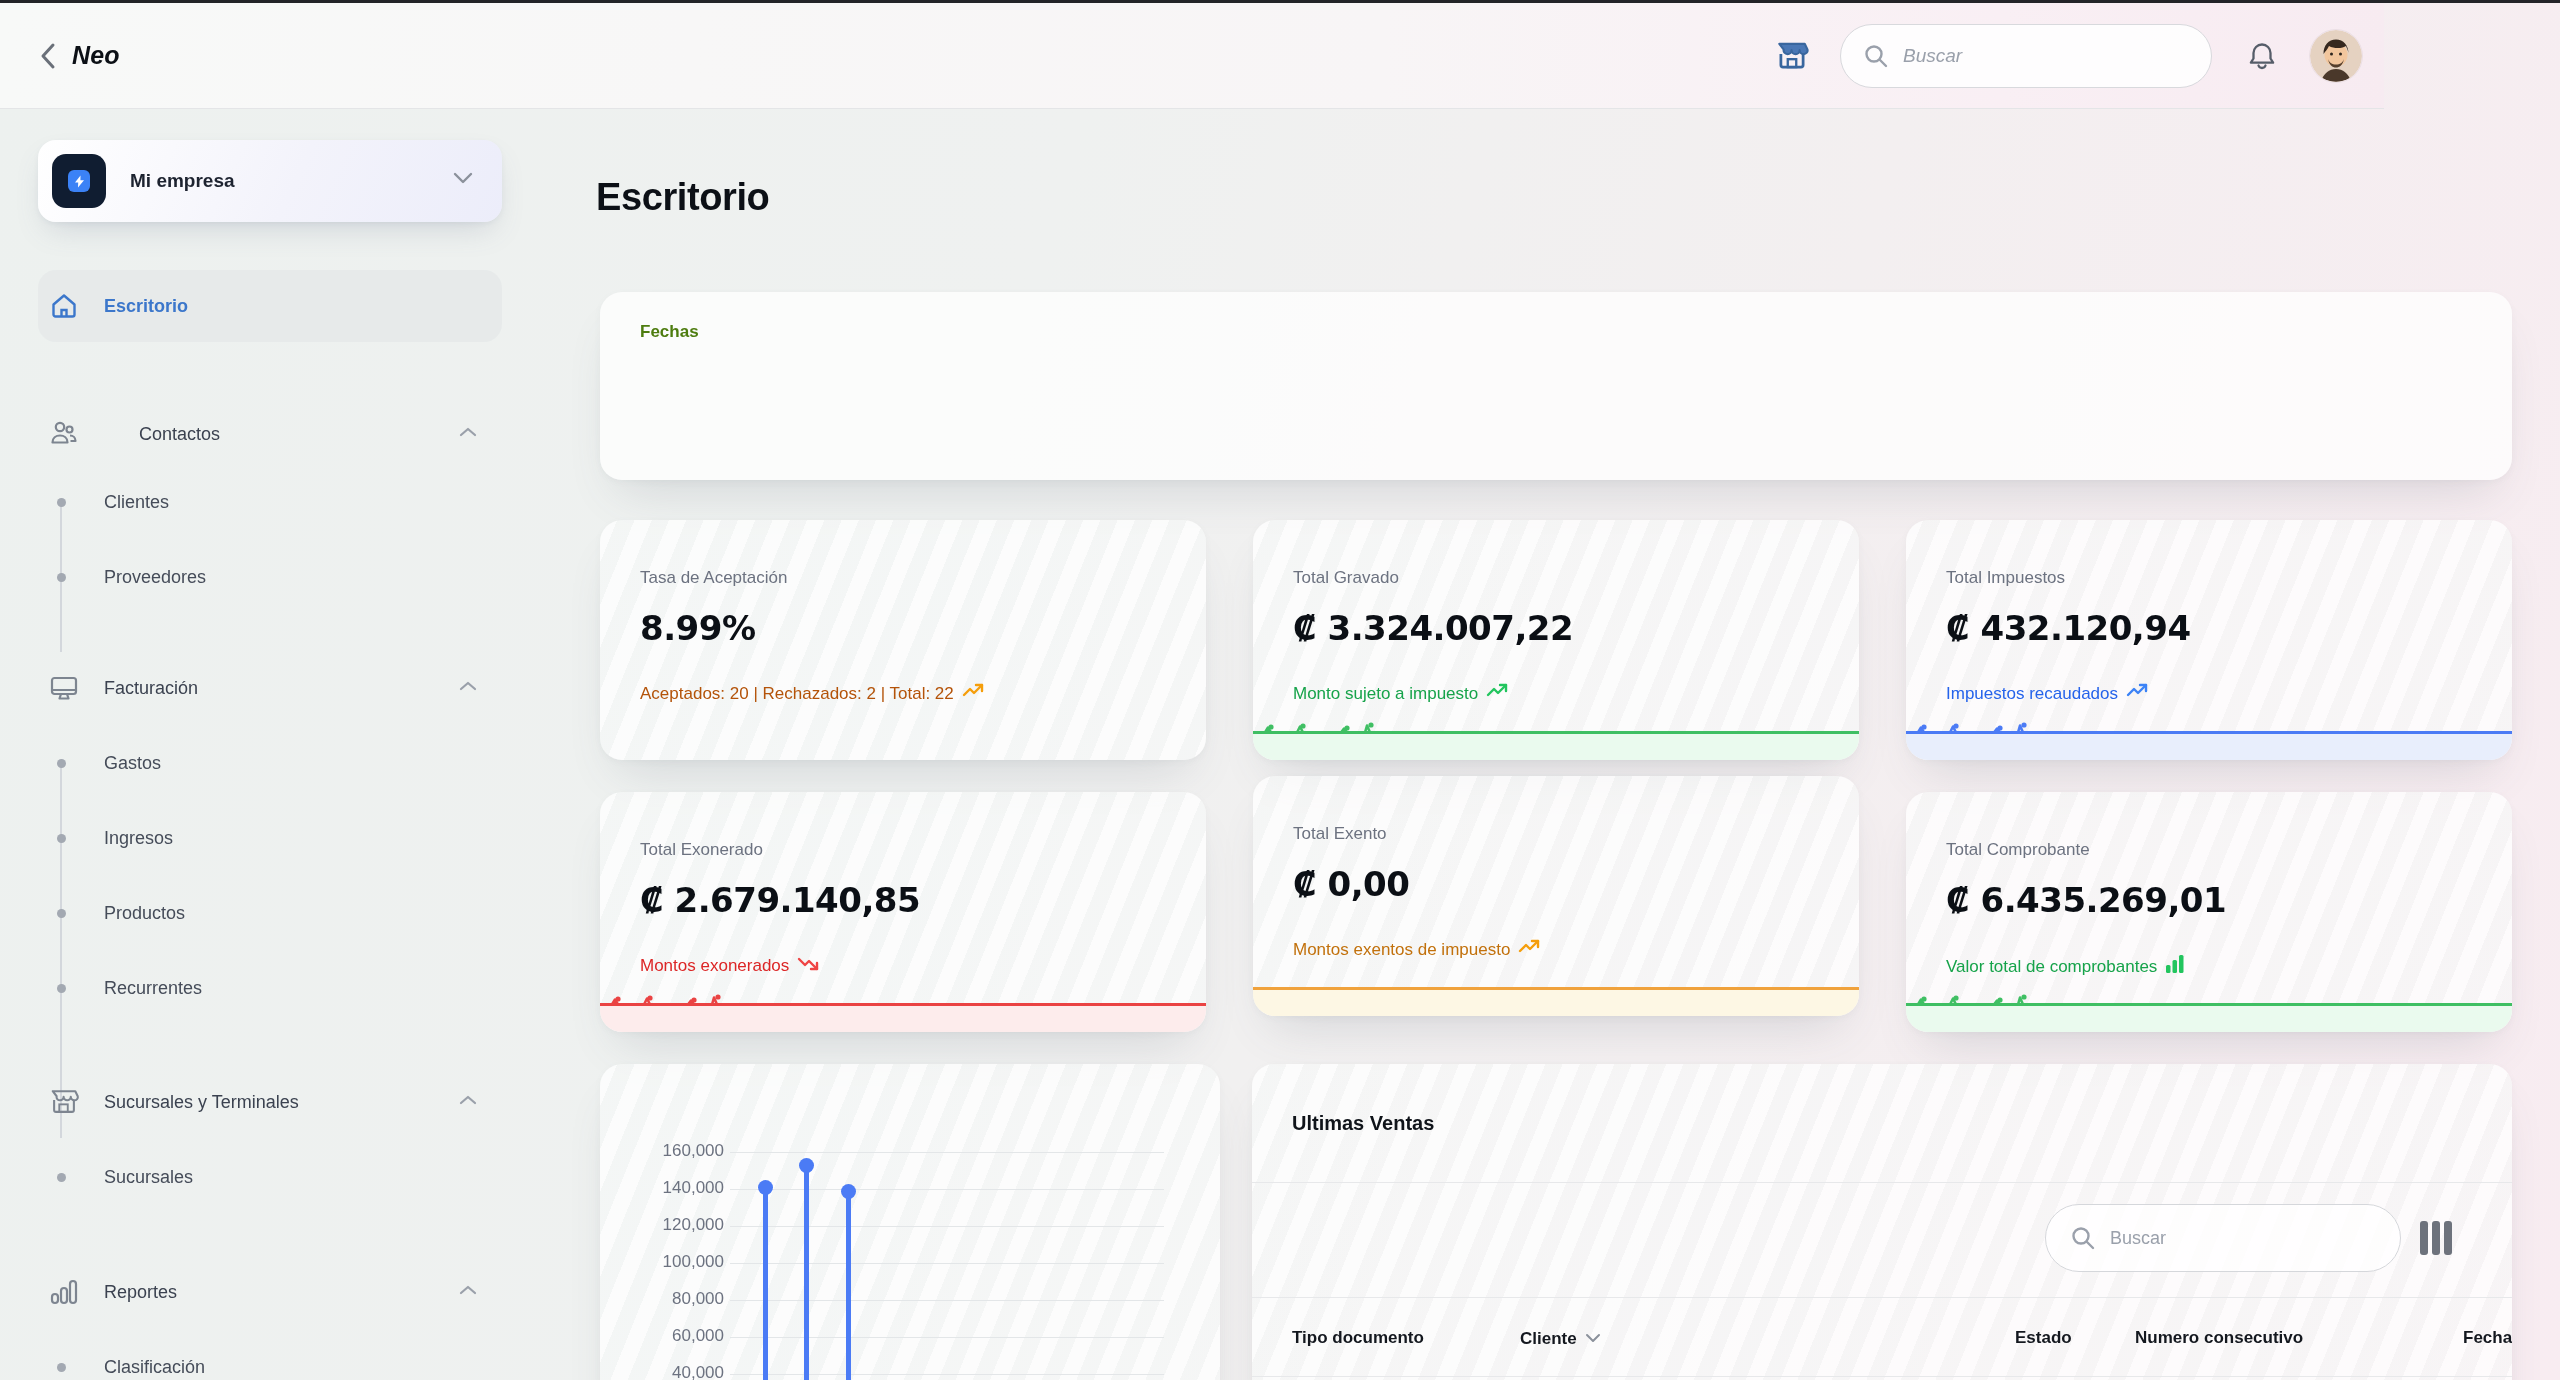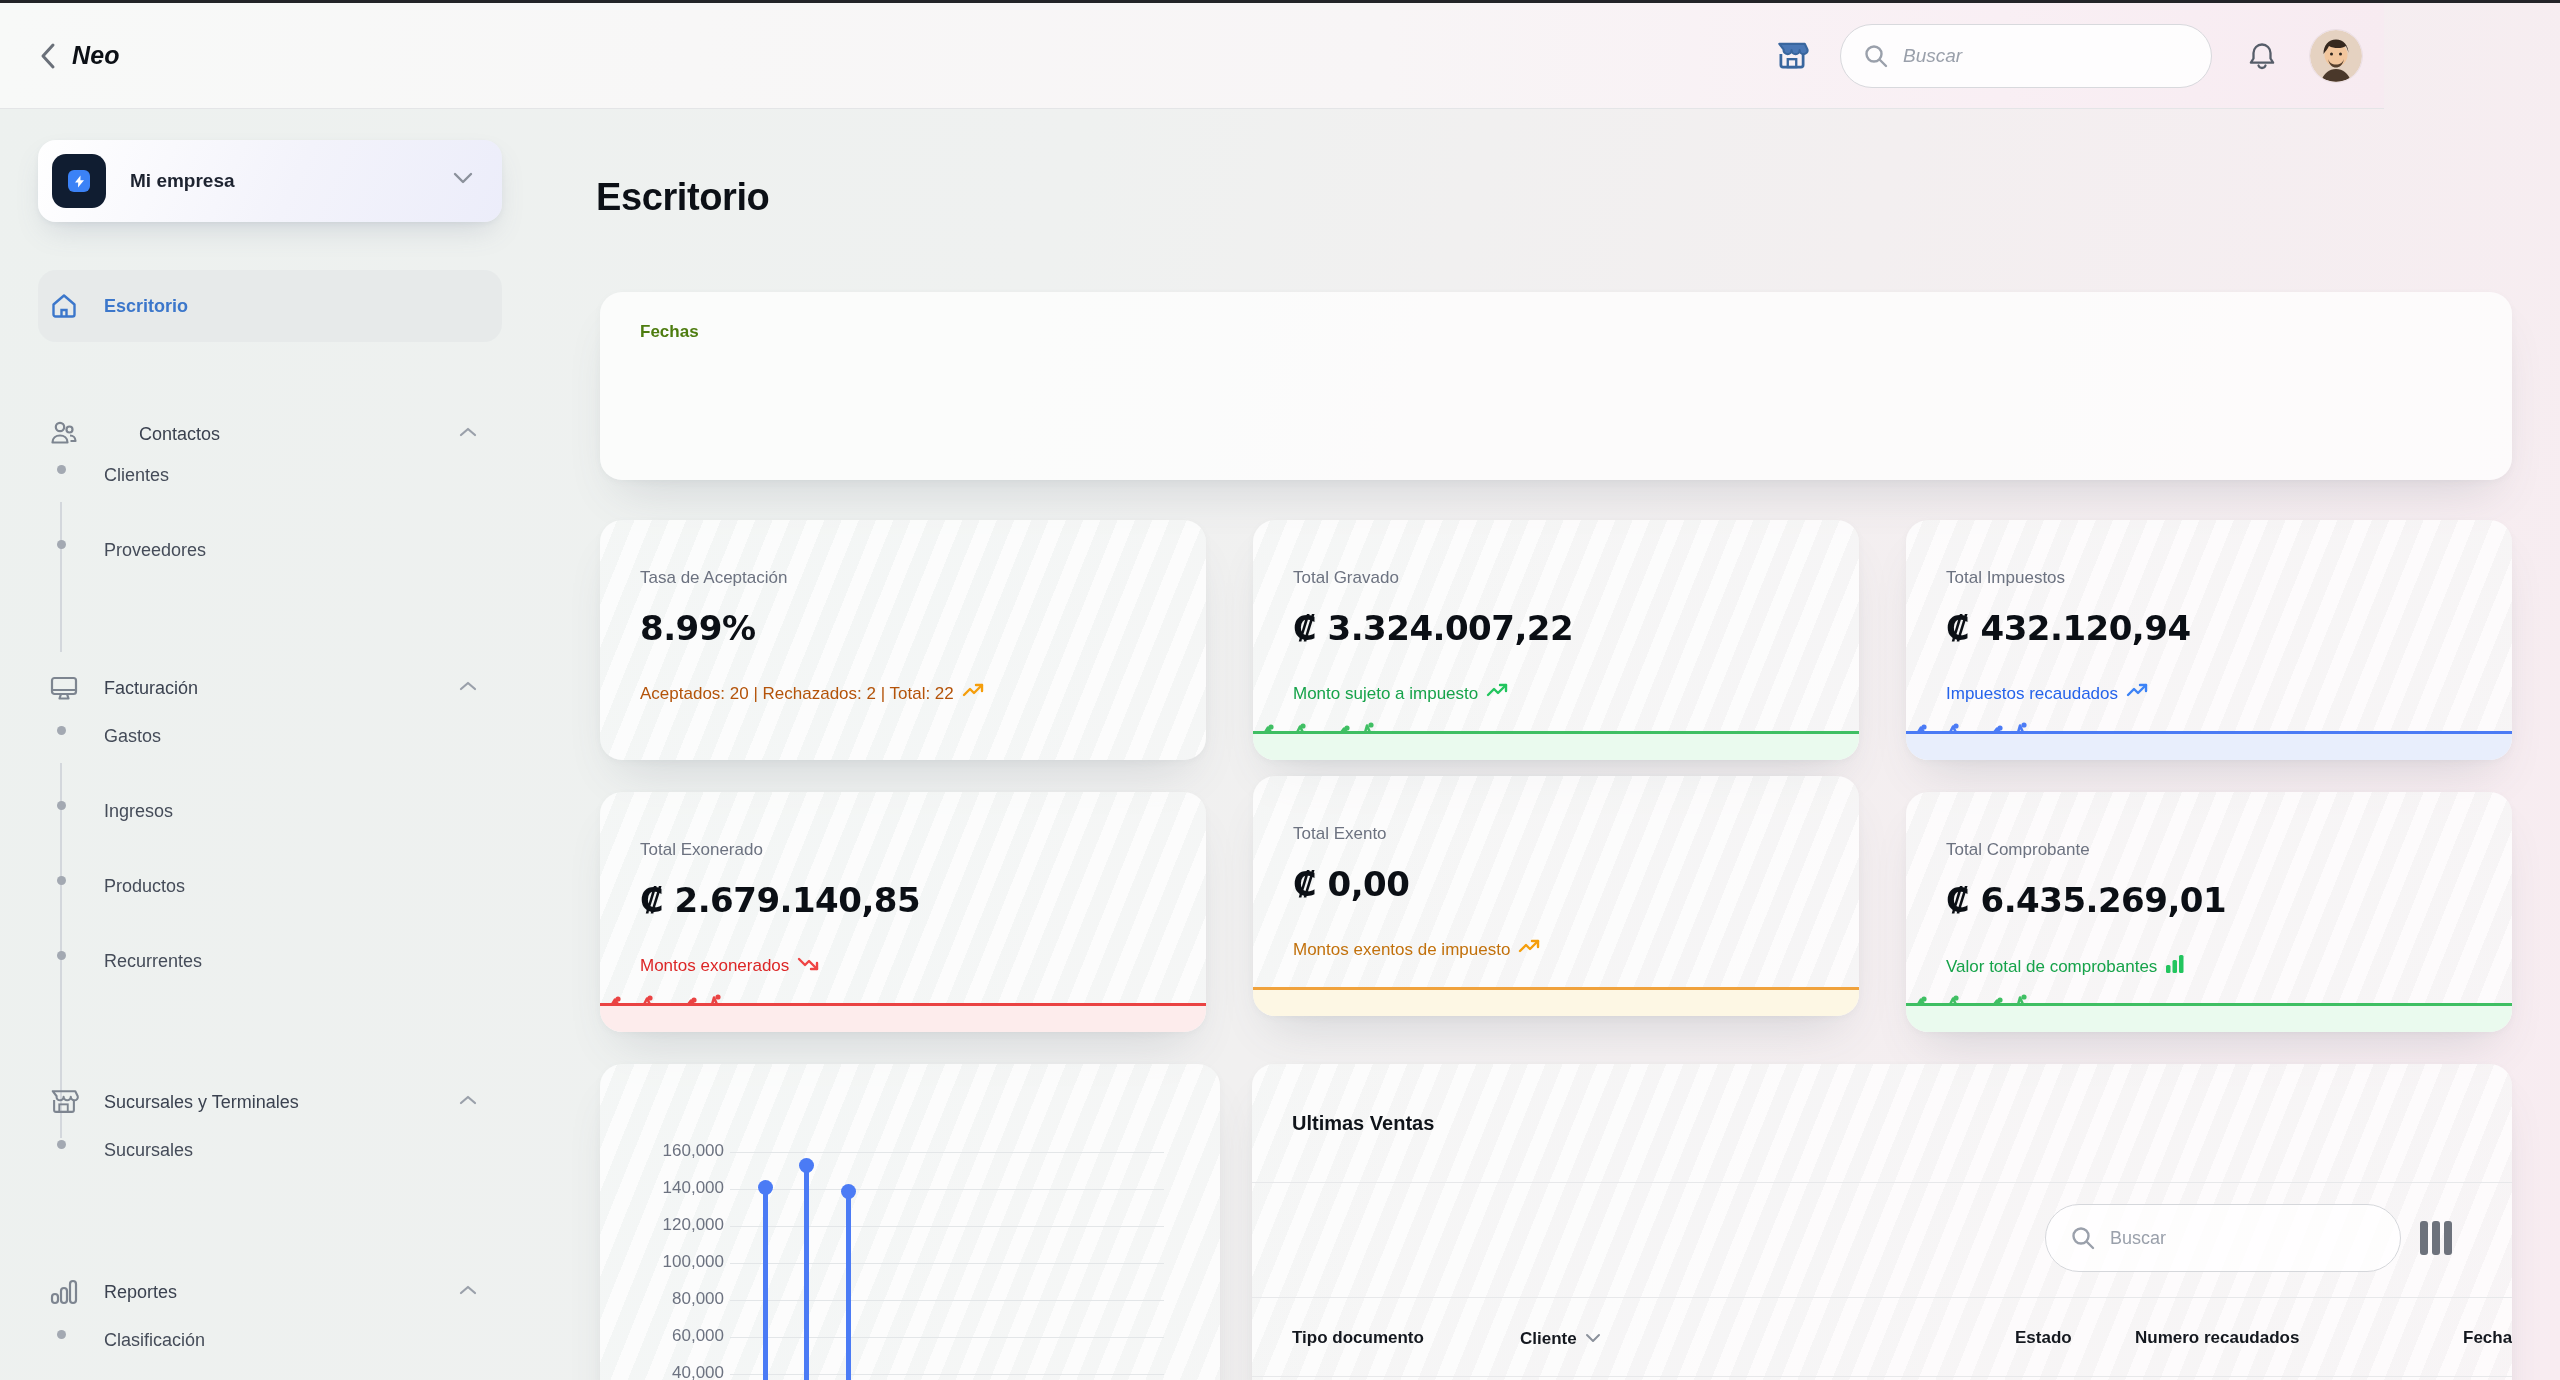--- a/index.html
+++ b/index.html
@@ -40,21 +40,21 @@
   .company-logo .bolt-tile{width:22px;height:22px;border-radius:6px;background:#3b82f6;display:flex;align-items:center;justify-content:center;}
   .company-name{margin-left:24px;font-size:19px;font-weight:700;color:#1d2330;}
   .company-chevron{position:absolute;right:28px;top:31px;}
   .nav{position:absolute;top:162px;left:0;width:560px;}
   .nav-row{position:absolute;left:38px;width:464px;height:72px;display:flex;align-items:center;cursor:pointer;}
   .nav-row .icn{width:32px;height:32px;margin-left:10px;display:flex;align-items:center;justify-content:center;flex:none;}
   .nav-row .lbl{margin-left:24px;font-size:18px;color:#3b4250;font-weight:500;}
   .nav-row .chev{position:absolute;right:24px;top:26px;}
   .nav-row.active{background:rgba(229,232,232,.8);border-radius:18px;}
   .nav-row.active .lbl{color:#3c77cb;font-weight:600;}
-  .sub-row{position:absolute;left:38px;width:464px;height:74px;display:flex;cursor:pointer;}
+  .sub-row{position:absolute;left:38px;width:464px;height:74px;display:flex;align-items:center;cursor:pointer;}
   .sub-row .dot{width:9px;height:9px;border-radius:50%;background:#a3a9b2;margin-left:19px;flex:none;}
   .sub-row .lbl{margin-left:38px;font-size:18px;color:#454c59;}
   .subline{position:absolute;left:60px;width:2px;background:#d3d7dc;}
   
   .main-title{position:absolute;left:596px;top:176px;font-size:38px;font-weight:800;color:#0c1016;letter-spacing:-.4px;}
   .card{
     position:absolute;border-radius:22px;
     background:
       repeating-linear-gradient(112deg,rgba(255,255,255,.45) 0 16px,rgba(221,229,227,.16) 16px 32px),
       rgba(255,255,255,.58);
@@ -416,17 +416,17 @@
       <i></i>
       <i></i>
     </div>
   <div class="sales-div" style="top:233px;"></div>
   <div class="thead-row">
     <span class="th" style="left:40px;">Tipo documento</span>
     <span class="th" style="left:268px;"><span>Cliente</span><span class="chev"><svg width="16" height="10" viewBox="0 0 16 10">
             <polyline points="2,2 8,8 14,2" fill="none" stroke="#8b919b" stroke-width="2" stroke-linecap="round" stroke-linejoin="round"></polyline>
           </svg></span></span>
     <span class="th" style="left:763px;">Estado</span>
-    <span class="th" style="left:883px;">Numero recaudados</span>
+    <span class="th" style="left:883px;">Numero consecutivo</span>
     <span class="th" style="left:1211px;">Fecha</span>
   </div>
   <div class="sales-div" style="top:312px;"></div>
 </div>
 
 </body></html>

